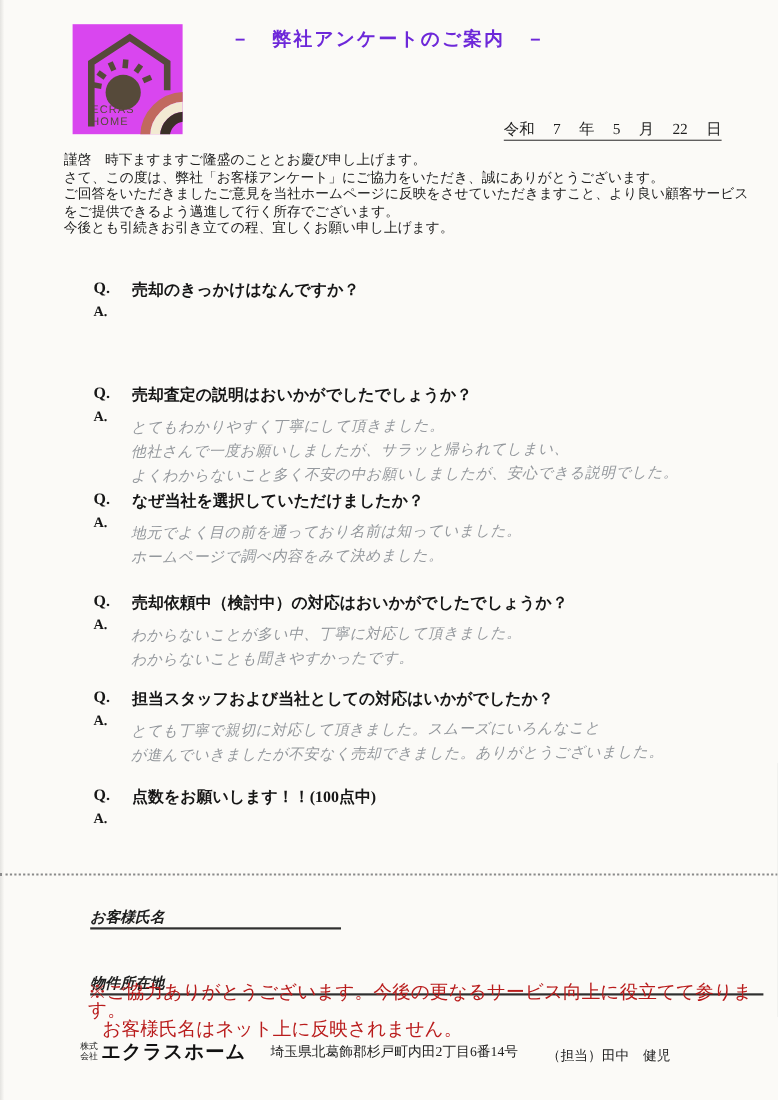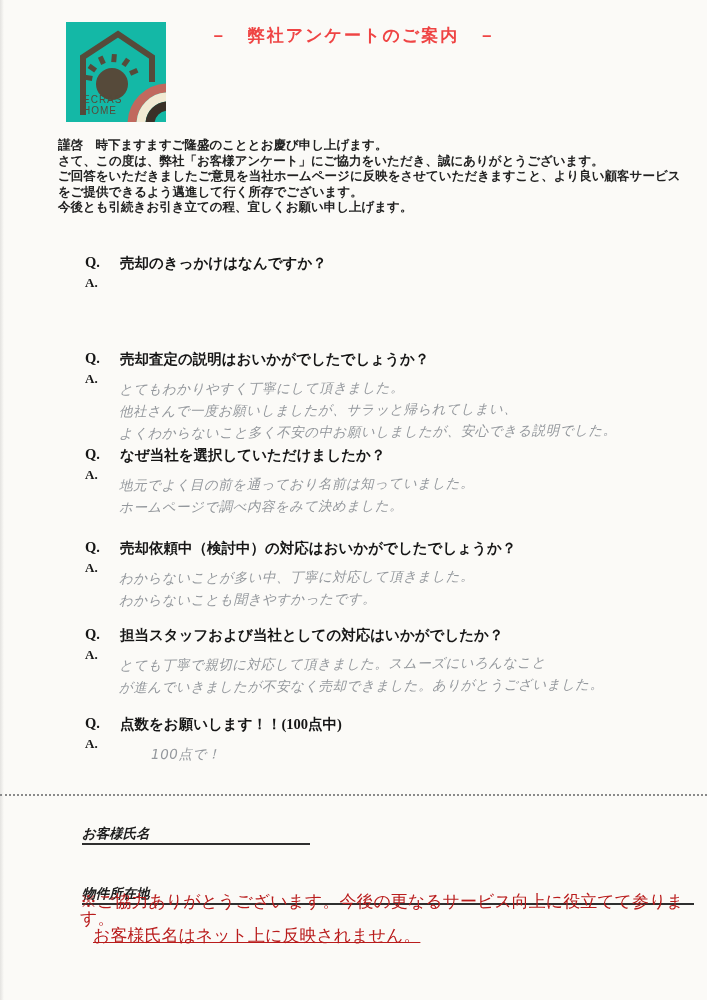--- a/index.html
+++ b/index.html
@@ -13,37 +13,37 @@
     color:#2b2b2b;
   }
   .page::before{
     content:"";position:absolute;left:0;top:0;bottom:0;width:4px;
     background:linear-gradient(to right, rgba(60,60,60,.12), rgba(0,0,0,0));
     pointer-events:none;
   }
   
   .logo{
     position:absolute;left:66px;top:22px;width:100px;height:100px;
-    background:#14b8a6;
+    background:#d946ef;
   }
   .title{
     position:absolute;left:0;top:24px;width:707px;
     text-align:center;font-size:17px;font-weight:bold;letter-spacing:2px;
-    color:#ef4444;
+    color:#6d28d9;
   }
   .date-row{
     position:absolute;left:458px;top:106px;width:198px;height:21px;
     border-bottom:1.5px solid #3a3a3a;
     display:flex;align-items:flex-end;justify-content:space-between;
     font-size:14px;color:#1e1e1e;
   }
   
   .greeting{
     position:absolute;left:58px;top:138px;width:630px;
-    font-size:12.5px;line-height:15.6px;color:#222;font-weight:bold;
+    font-size:12.5px;line-height:15.6px;color:#222;
   }
   .greeting div{white-space:nowrap;}
   
   .qa{position:absolute;left:85px;width:605px;}
   .q-line{display:flex;gap:13px;font-weight:bold;font-size:14.5px;color:#161616;white-space:nowrap;}
   .ql{width:22px;flex:0 0 auto;}
   .a-row{display:flex;margin-top:2px;}
   .al{width:22px;flex:0 0 auto;font-weight:bold;font-size:13px;color:#161616;}
   .answers{margin-left:12px;padding-top:7px;}
   .hand{
@@ -63,21 +63,21 @@
   
   .field{
     position:absolute;left:82px;height:18px;
     border-bottom:2px solid #2f2f2f;
     font-size:13.5px;font-weight:bold;color:#1d1d1d;font-style:italic;
   }
   .field-name{top:825px;width:228px;}
   .field-address{top:861px;width:612px;margin-top:24px;}
   
   .notes{position:absolute;left:80px;top:893px;font-size:17px;line-height:17px;color:#b91c1c;}
-  .notes .n2{margin-left:13px;text-decoration:underline;}
+  .notes .n2{margin-left:13px;}
   
   .footer{
     position:absolute;left:73px;top:944px;width:620px;
     display:flex;align-items:flex-start;
   }
   .company-prefix{
     display:flex;flex-direction:column;font-size:8px;line-height:8.5px;
     color:#1a1a1a;margin-top:4px;font-family:"Liberation Sans",sans-serif;
   }
   .company-name{
@@ -113,20 +113,29 @@
       <path d="M 75,102 A 27 27 0 0 1 102,75" fill="none" stroke="#f2ead3" stroke-width="9"></path>
       <path d="M 84,102 A 18 18 0 0 1 102,84" fill="none" stroke="#3a3027" stroke-width="9"></path>
 
       <text x="17" y="81" font-size="10" letter-spacing="1" fill="#564a3a" font-family="Liberation Sans, sans-serif">ECRAS</text>
       <text x="17" y="92" font-size="10" letter-spacing="1" fill="#564a3a" font-family="Liberation Sans, sans-serif">HOME</text>
     </svg>
   </div>
 
   <div class="title">－　弊社アンケートのご案内　－</div>
 
+  <div class="date-row">
+    <span>令和</span>
+    <span>7</span>
+    <span>年</span>
+    <span>5</span>
+    <span>月</span>
+    <span>22</span>
+    <span>日</span>
+  </div>
 
   <div class="greeting">
     <div>謹啓　時下ますますご隆盛のこととお慶び申し上げます。</div>
     <div>さて、この度は、弊社「お客様アンケート」にご協力をいただき、誠にありがとうございます。</div>
     <div>ご回答をいただきましたご意見を当社ホームページに反映をさせていただきますこと、より良い顧客サービス</div>
     <div>をご提供できるよう邁進して行く所存でございます。</div>
     <div>今後とも引続きお引き立ての程、宜しくお願い申し上げます。</div>
   </div>
 
   <div class="qa" id="qa1">
@@ -196,34 +205,40 @@
     </div>
   </div>
 
   <div class="qa" id="qa6">
     <div class="q-line">
       <span class="ql">Q.</span>
       <span>点数をお願いします！！(100点中)</span>
     </div>
     <div class="a-row">
       <span class="al">A.</span>
-      <div class="answers">
-        <div class="hand indent">100点で！</div>
-      </div>
     </div>
   </div>
 
   <div class="cut-line"></div>
 
   <div class="field field-name">
     <span>お客様氏名</span>
   </div>
   <div class="field field-address">
     <span>物件所在地</span>
   </div>
 
   <div class="notes">
     <div>※ご協力ありがとうございます。今後の更なるサービス向上に役立てて参ります。</div>
     <div class="n2">お客様氏名はネット上に反映されません。</div>
   </div>
 
+  <div class="footer">
+    <div class="company-prefix">
+      <span>株式</span>
+      <span>会社</span>
+    </div>
+    <div class="company-name">エクラスホーム</div>
+    <div class="company-address">埼玉県北葛飾郡杉戸町内田2丁目6番14号</div>
+    <div class="staff">（担当）田中　健児</div>
+  </div>
 
 </div>
 
 </body></html>

